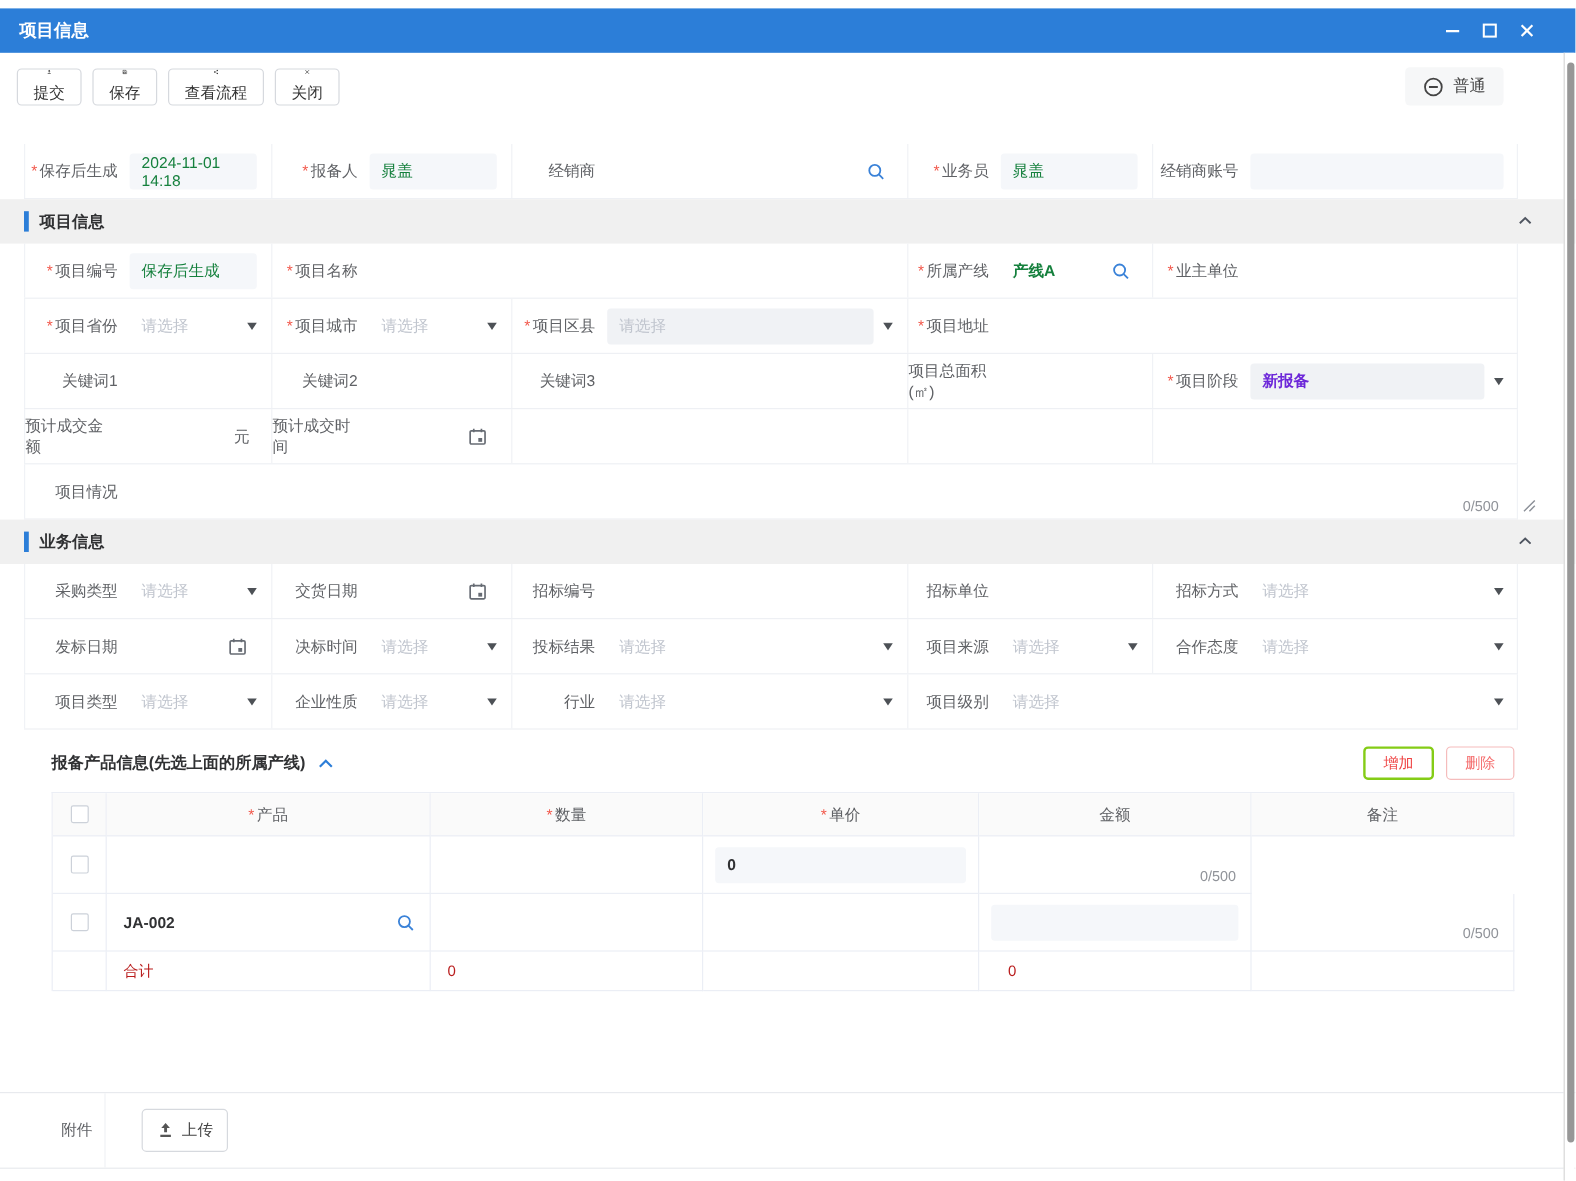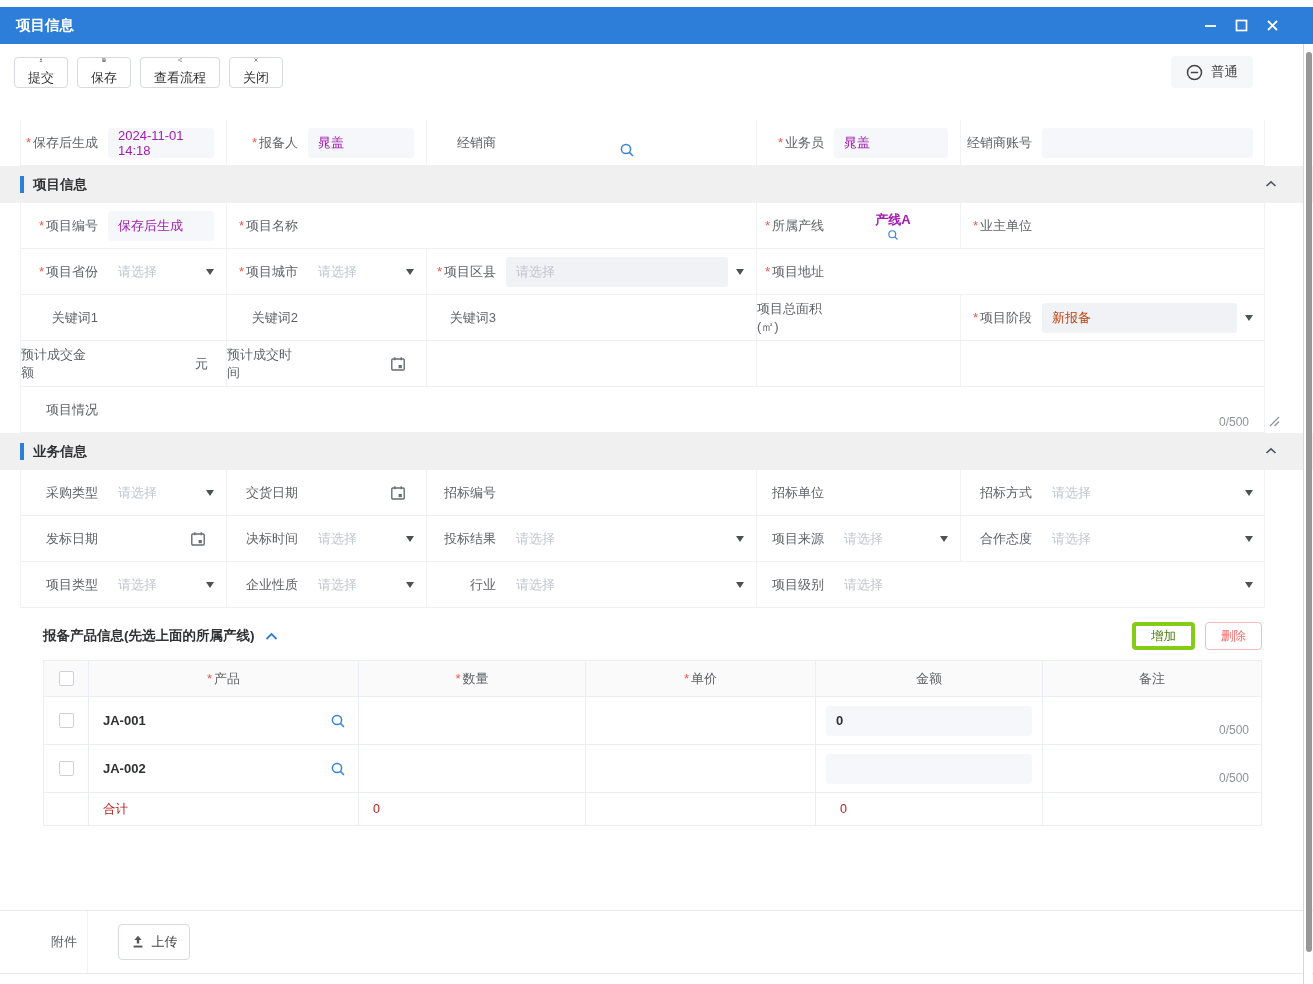--- a/index.html
+++ b/index.html
@@ -17,51 +17,51 @@
   .tbtn { height:31px; border:1px solid #d6d9de; border-radius:4px; background:#fff; display:inline-flex; align-items:center; gap:7px; padding:0 13px; font-size:13px; color:#333; cursor:pointer;flex-direction:column; }
   .tbtn svg { display:block; }
   .mode-btn { margin-left:auto; height:32px; display:inline-flex; align-items:center; gap:8px; padding:0 15px; border-radius:4px; background:#f6f7f8; color:#454545; font-size:13.5px; cursor:pointer; }
 
   
   .form { margin-top:20px; }
   .row { display:grid; grid-template-columns:88px 118px 82px 118px 80px 250px 78px 126px 82px 223px; align-items:center; height:46px; margin:0 48px 0 20px; border-bottom:1px solid #eef0f4; position:relative; }
   .row > .lbl { height:100%; display:flex; align-items:center; justify-content:flex-end; padding-right:10px; color:#606266; font-size:13px; border-left:1px solid #f0f2f6; }
   .row { border-right:1px solid #f0f2f6; }
   .lbl.req::before { content:"*"; color:#f2574a; margin-right:2px; }
-  .fld { height:30px; margin-right:12px; display:flex; align-items:center; font-size:13px; color:#a21caf; border-radius:3px; }
+  .fld { height:30px; margin-right:12px; display:flex; align-items:center; font-size:13px; color:#15803d; border-radius:3px; }
   .fld.ro { background:#f5f7fa; padding:0 10px; font-weight:400; }
   .fld.ro.nw { font-weight:400; }
-  .fld.search { justify-content:space-between; padding:0 6px 0 10px;flex-direction:column; }
+  .fld.search { justify-content:space-between; padding:0 6px 0 10px; }
   .fld.search .val { font-weight:700; }
   .fld.date { justify-content:flex-end; padding:0 8px; }
   .fld.suffix-f { justify-content:flex-end; padding:0 6px; color:#606266; }
   .sel { height:30px; margin-right:12px; display:flex; align-items:center; }
   .sel .box { flex:1; height:30px; display:flex; align-items:center; padding:0 10px; border-radius:3px; }
   .sel.dis .box { background:#f0f2f5; }
   .sel .box.ph { color:#c0c5ce; }
-  .sel .box.val { color:#c2410c; font-weight:400; }
+  .sel .box.val { color:#6d28d9; font-weight:700; }
   .caret { width:0; height:0; border-left:4.5px solid transparent; border-right:4.5px solid transparent; border-top:6px solid #4d5156; margin-left:8px; flex:0 0 auto; }
   .span3 { grid-column:span 3; }
   .ta { grid-column:2 / -1; height:100%; margin-right:12px; position:relative; }
   .ta .counter { position:absolute; right:4px; bottom:3px; font-size:12px; color:#909399; }
   .ta .grip { position:absolute; right:-27px; bottom:5px; }
 
   
   .sect { height:37px; background:#f0f0f0; display:flex; align-items:center; padding-left:20px; position:relative; }
   .sect::before { content:""; width:4px; height:17px; background:#2c7ed8; margin-right:9px; }
   .sect .stitle { font-weight:700; font-size:13.5px; color:#303133; }
   .sect .collapse { position:absolute; right:36px; top:14px; cursor:pointer; }
 
   
   .prod-head { margin:14px 51px 0 43px; display:flex; align-items:center; }
   .prod-head .ptitle { font-weight:700; font-size:13.5px; color:#303133; }
   .prod-head .pcollapse { margin-left:10px; cursor:pointer; }
   .prod-head .pbtns { margin-left:auto; display:flex; gap:10px; }
   .obtn { height:28px; padding:0 15px; border-radius:4px; background:#fff; font-size:12.5px; display:inline-flex; align-items:center; cursor:pointer; }
-  .obtn.add { color:#4d7c0f; border:4px solid #84cc16; }
+  .obtn.add { color:#ef4444; border:2px solid #84cc16; }
   .obtn.del { color:#f56c6c; border:1px solid #f5bcbc; }
 
   .ptable { margin:10px 51px 0 43px; border-top:1px solid #ebeef5; border-left:1px solid #ebeef5; }
   .trow, .thead { display:grid; grid-template-columns:45px 270px 227px 230px 227px 219px; }
   .cell { border-right:1px solid #ebeef5; border-bottom:1px solid #ebeef5; display:flex; align-items:center; }
   .thead .cell { height:36px; background:#fafafa; justify-content:center; color:#606266; font-size:13px; }
   .thead .cell.req::before { content:"*"; color:#f2574a; margin-right:2px; }
   .trow .cell { height:48px; }
   .cell.chk { justify-content:center; }
   .checkbox { width:15px; height:15px; border:1px solid #ccd1d9; border-radius:2px; background:#fff; display:inline-block; cursor:pointer; }
@@ -363,27 +363,20 @@
     <div class="cell req">数量</div>
     <div class="cell req">单价</div>
     <div class="cell">金额</div>
     <div class="cell">备注</div>
   </div>
 
   <div class="trow">
     <div class="cell chk">
         <span class="checkbox"></span>
       </div>
-    <div class="cell prod">
-      <span>JA-001</span>
-      <svg width="16" height="16" viewBox="0 0 16 16">
-          <circle cx="7" cy="7" r="4.6" fill="none" stroke="#3a82d8" stroke-width="1.5"></circle>
-          <line x1="10.4" y1="10.4" x2="14" y2="14" stroke="#3a82d8" stroke-width="1.5"></line>
-        </svg>
-    </div>
     <div class="cell"></div>
     <div class="cell"></div>
     <div class="cell amt">
         <div class="amtbox">0</div>
       </div>
     <div class="cell note">0/500</div>
   </div>
 
   <div class="trow">
     <div class="cell chk">

